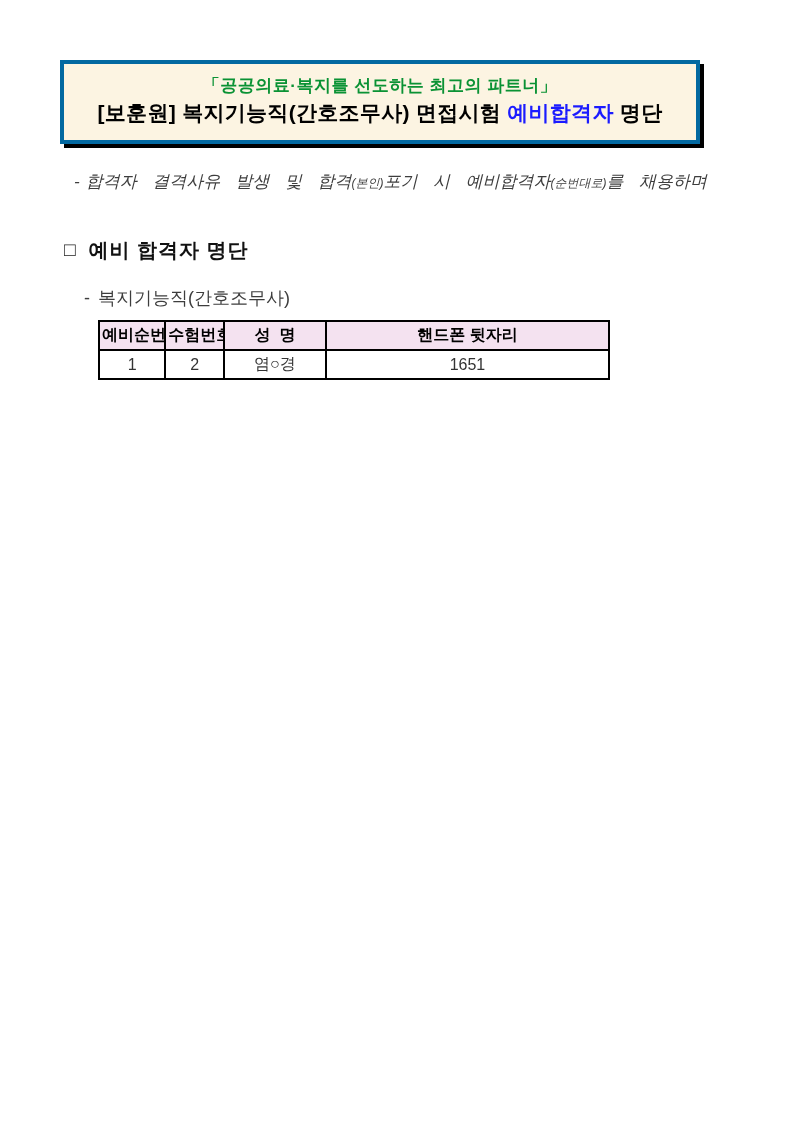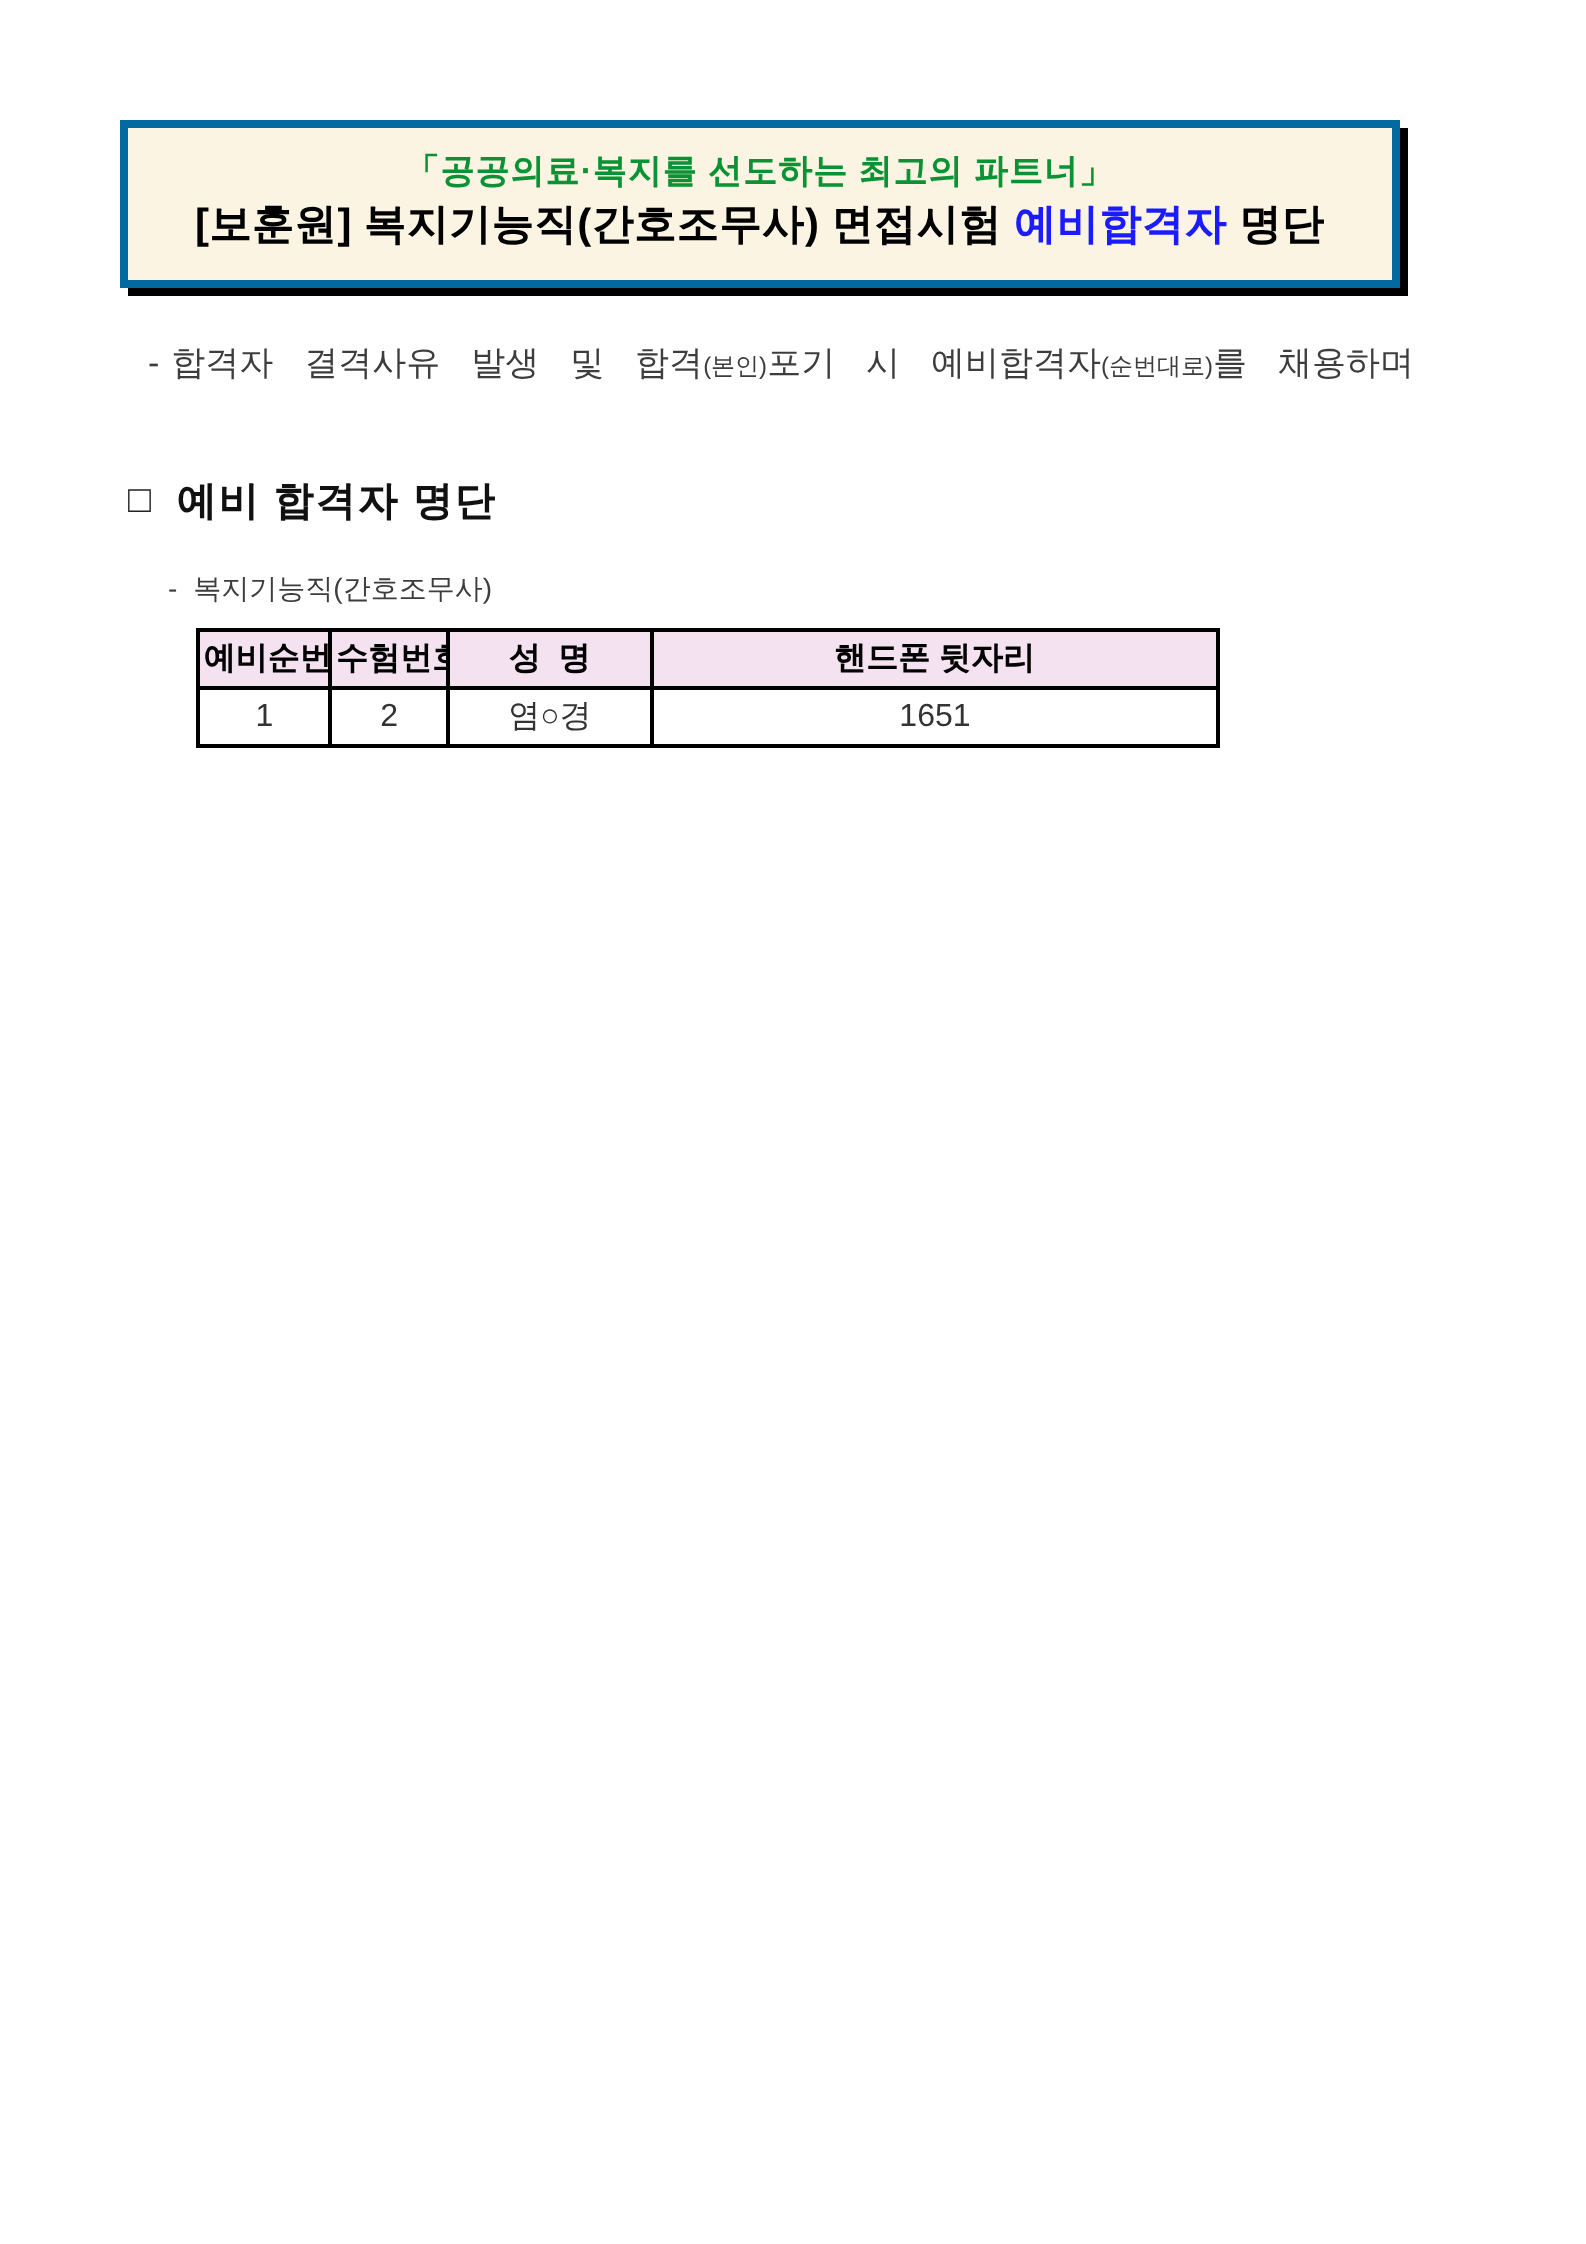--- a/index.html
+++ b/index.html
@@ -67,35 +67,36 @@
   .body-text {
     margin: 18px 86px 0 74px;
     font-size: 17px;
     color: #3d3d3d;
     line-height: 40px;
     word-spacing: 4px;
   }
   .body-line1 {
     text-align: justify;
     text-align-last: justify;
+    font-style: italic;
   }
   .body-line2 {
     margin-left: 16px;
   }
   .body-text .dash {
     margin-right: 6px;
   }
   .body-text .small {
     font-size: 12px;
   }
 
   
   .sub-item {
     margin: 22px 0 0 84px;
-    font-size: 14px;
+    font-size: 18px;
     color: #3d3d3d;
   }
   .sub-item .dash {
     margin-right: 8px;
   }
 
   
   .list-table {
     margin: 10px 0 0 98px;
     width: 512px;

